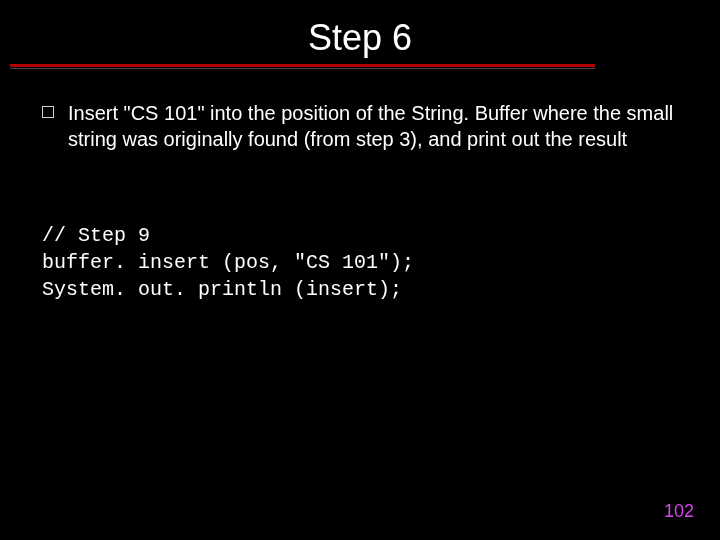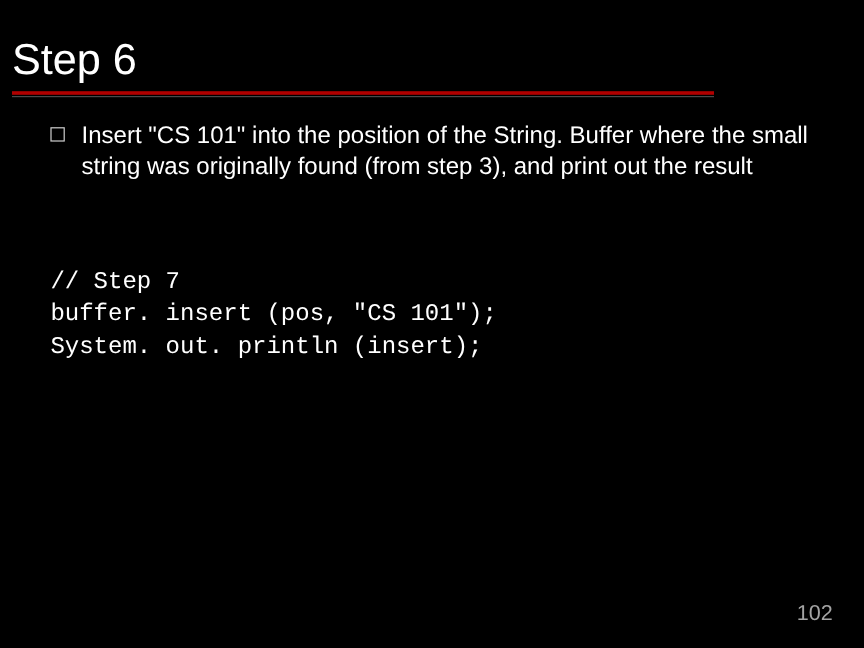--- a/index.html
+++ b/index.html
@@ -21,22 +21,23 @@
   .title-block {
     position: absolute;
     left: 10px;
     top: 18px;
     width: 700px;
   }
   .title {
     font-size: 36px;
     font-weight: normal;
     color: #fff;
-    margin: 12px 0 6px 0;
+    margin: 0 0 6px 0;
     line-height: 1.1;
+    text-align: center;
   }
   .rule-wrap {
     margin-top: 2px;
     width: 585px;
   }
   .rule-red {
     height: 3px;
     background: #b00000;
   }
   .rule-grey {
@@ -75,21 +76,21 @@
     font-size: 20px;
     line-height: 1.35;
     color: #fff;
     white-space: pre;
   }
   .page-number {
     position: absolute;
     right: 26px;
     bottom: 18px;
     font-size: 18px;
-    color: #a3a3a3;
+    color: #d946ef;
   }
 </style>
 </head>
 <body>
 
 <div class="slide">
 
   <div class="title-block">
     <h1 class="title">Step 6</h1>
     <div class="rule-wrap">
@@ -98,21 +99,21 @@
     </div>
   </div>
 
   <div class="body-area">
 
     <div class="bullet-item">
       <span class="bullet-icon"></span>
       <span class="bullet-text">Insert "CS 101" into the position of the String. Buffer where the small string was originally found (from step 3), and print out the result</span>
     </div>
 
-    <div class="code-block"><span>// Step 7</span>
+    <div class="code-block"><span>// Step 9</span>
 <span>buffer. insert (pos, "CS 101");</span>
 <span>System. out. println (insert);</span></div>
 
   </div>
 
   <div class="page-number">102</div>
 
 </div>
 
 </body></html>

